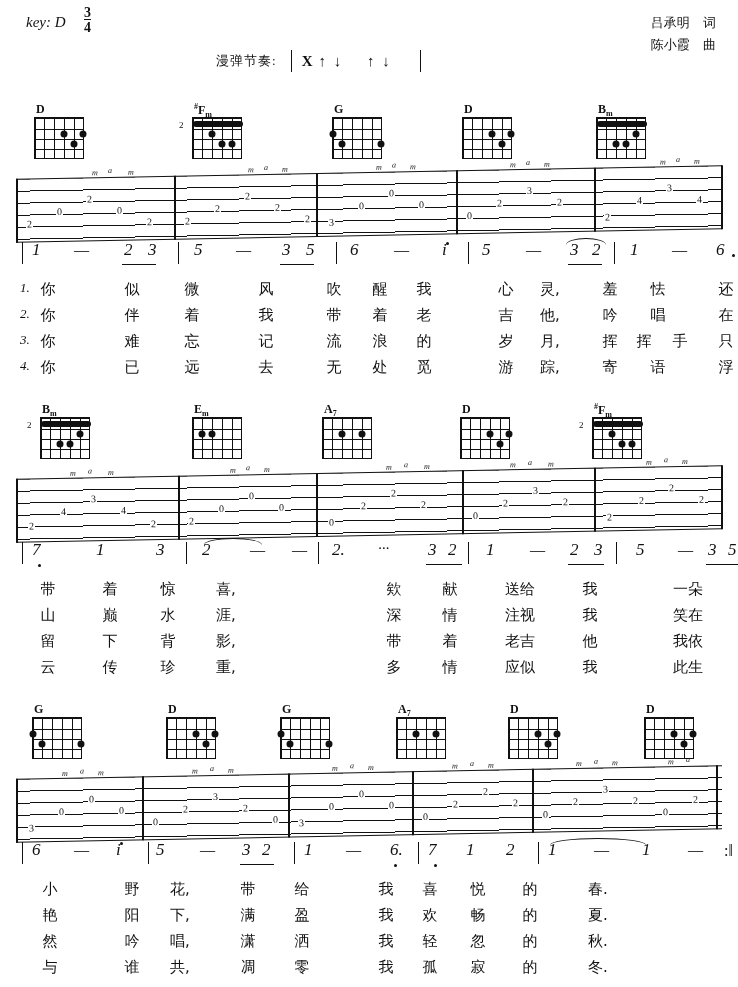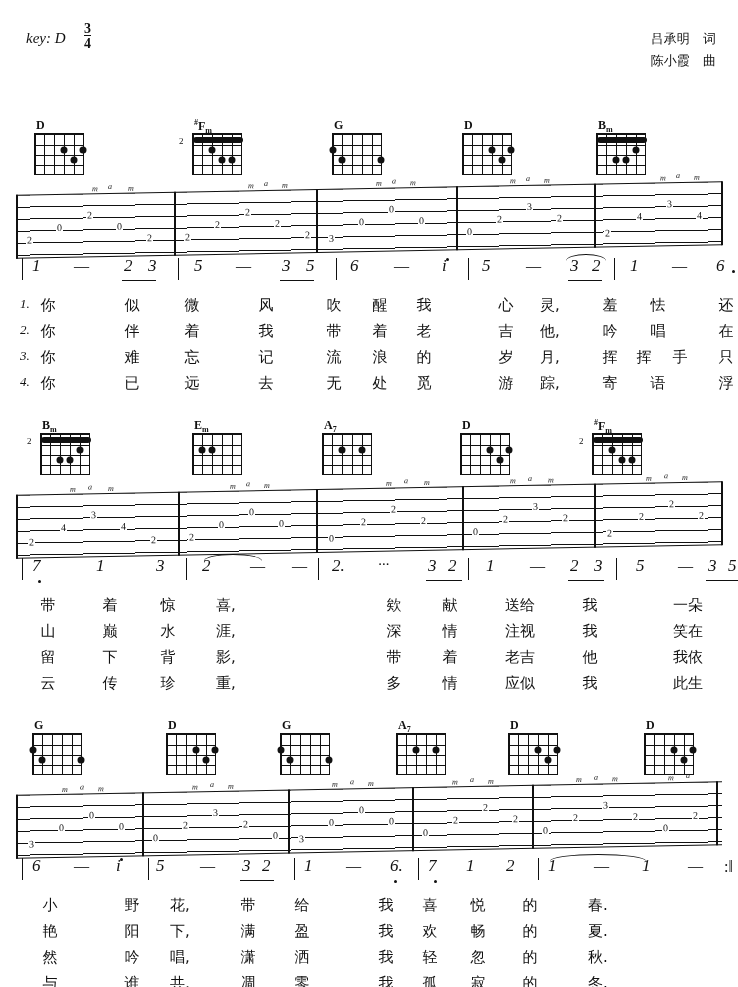--- a/index.html
+++ b/index.html
@@ -11,21 +11,20 @@
     width: 738px;
     height: 987px;
     position: relative;
     font-family: "Liberation Serif", serif;
     color: #111;
     overflow: hidden;
   }
   .sheet {
     position: absolute;
     inset: 0;
-    margin-top: 16px;
   }
 
   
   .header {
     position: absolute;
     top: 0; left: 0; right: 0;
     height: 90px;
   }
   .key-sig {
     position: absolute;
@@ -263,20 +262,30 @@
     </div>
     <div class="credits">
       <div>
         <span>吕承明</span>
         <span class="role">词</span>
       </div>
       <div>
         <span>陈小霞</span>
         <span class="role">曲</span>
       </div>
+    </div>
+    <div class="rhythm-row">
+      <span class="rhythm-label">漫弹节奏:</span>
+      <span class="rhythm-bar"></span>
+      <span class="rhythm-x">X</span>
+      <span class="arrows">
+        <span class="grp">↑ ↓</span>
+        <span class="grp">↑ ↓</span>
+      </span>
+      <span class="rhythm-bar"></span>
     </div>
   </div>
 
   <div class="system sys1">
     <div class="chord-row">
 
       <div class="chord" style="left:30px">
         <div class="cname"><span>D</span></div>
         <div class="grid">
           <i class="v" style="left:0"></i>

